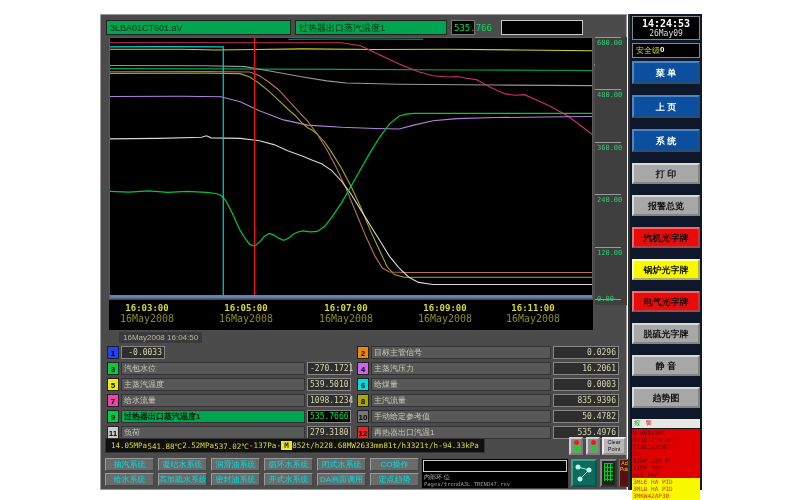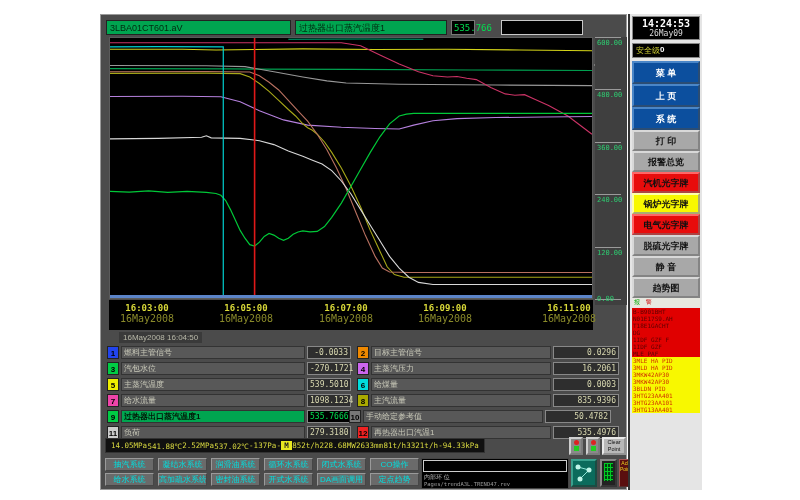--- a/index.html
+++ b/index.html
@@ -79,30 +79,30 @@
         white-space:nowrap;overflow:hidden;}
   .msg{position:absolute;left:320px;top:443px;width:148px;height:31px;background:#000;
        border:1px solid #444;box-sizing:border-box;}
   .msg-input{margin:1px;height:10px;border:1px solid #ccc;background:#000;color:#ccc;
              font-size:6px;line-height:9px;padding:0 2px;}
   .msg-l1{color:#bbb;font-size:6px;padding-left:2px;line-height:8px;}
   .msg-l2{color:#999;font-size:5.5px;padding-left:2px;line-height:7px;
           font-family:"DejaVu Sans Mono",monospace;white-space:nowrap;overflow:hidden;}
   
   .side-edge{position:absolute;left:628px;top:14px;width:2px;height:476px;background:#333;}
-  .sidebar{position:absolute;left:630px;top:14px;width:72px;height:476px;background:#e5e5e5;
+  .sidebar{position:absolute;left:630px;top:14px;width:72px;height:476px;background:#0f172a;
            box-sizing:border-box;padding:2px;}
   .clock{background:#000;border:1px solid #888;color:#fff;text-align:center;
          font-family:"DejaVu Sans Mono",monospace;padding:1px 0;margin-bottom:3px;}
   .clock .tm{font-size:10px;font-weight:bold;} .clock .dt{font-size:8px;color:#ddd;}
   .sec{background:#000;border:1px solid #888;display:flex;
        padding:1px 3px;margin-bottom:3px;font-size:8px;}
   .sec .sl{color:#cccc33;} .sec .sv{color:#fff;font-weight:bold;}
   .sbtn{height:21px;line-height:19px;text-align:center;font-size:9px;font-weight:bold;
-        margin-bottom:0;box-sizing:border-box;white-space:nowrap;overflow:hidden;}
+        margin-bottom:11px;box-sizing:border-box;white-space:nowrap;overflow:hidden;}
   .b-blue{background:var(--sidebar_blue,#0c4f9e);color:#fff;border:2px outset #4a86c8;height:23px;line-height:21px;}
   .b-gray{background:#a8a8a8;color:#111;border:2px outset #d8d8d8;}
   .b-red{background:var(--alarm_red,#e80c0c);color:#111;border:2px outset #f66;}
   .b-yel{background:var(--alarm_yellow,#f8f800);color:#111;border:2px outset #ffa;}
   .astrip{background:#e8e8e0;height:9px;line-height:9px;font-size:6px;padding:0 2px;margin-bottom:1px;}
   .astrip .ah1{color:#0a0;} .astrip .ah2{color:#c00;margin-left:4px;}
   .aitem{height:7px;line-height:7px;font-size:6px;font-family:"DejaVu Sans Mono",monospace;
          padding:0 1px;white-space:nowrap;overflow:hidden;}
   .a-red{background:#e00000;color:#5a0000;}
   .a-yel{background:#f8f800;color:#d03000;}
@@ -163,31 +163,30 @@
         <div class="d">16May2008</div>
       </div>
     <div class="xtick" style="left:237px">
         <div class="t">16:07:00</div>
         <div class="d">16May2008</div>
       </div>
     <div class="xtick" style="left:336px">
         <div class="t">16:09:00</div>
         <div class="d">16May2008</div>
       </div>
-    <div class="xtick" style="left:460px">
+    <div class="xtick" style="left:424px">
         <div class="t">16:11:00</div>
         <div class="d">16May2008</div>
       </div>
   </div>
 
   <div class="lg-ts">16May2008 16:04:50</div>
 
   <div class="lrow left" style="left:6px;top:331px">
       <div class="chip" style="background-color: rgb(34, 68, 238);">1</div>
-      <div class="lab">燃料主管信号</div>
       <div class="val">-0.0033</div>
     </div>
   <div class="lrow right" style="left:256px;top:331px">
       <div class="chip" style="background-color: rgb(238, 136, 0);">2</div>
       <div class="lab">目标主管信号</div>
       <div class="val">0.0296</div>
     </div>
   <div class="lrow left" style="left:6px;top:347px">
       <div class="chip" style="background-color: rgb(0, 204, 68);">3</div>
       <div class="lab">汽包水位</div>
@@ -216,21 +215,21 @@
   <div class="lrow right" style="left:256px;top:379px">
       <div class="chip" style="background-color: rgb(170, 170, 0);">8</div>
       <div class="lab">主汽流量</div>
       <div class="val">835.9396</div>
     </div>
   <div class="lrow left hl" style="left:6px;top:395px">
       <div class="chip" style="background-color: rgb(0, 204, 68);">9</div>
       <div class="lab">过热器出口蒸汽温度1</div>
       <div class="val">535.7666</div>
     </div>
-  <div class="lrow right" style="left:248px;top:395px">
+  <div class="lrow right" style="left:256px;top:395px">
       <div class="chip" style="background-color: rgb(119, 119, 119);">10</div>
       <div class="lab">手动给定参考值</div>
       <div class="val">50.4782</div>
     </div>
   <div class="lrow left" style="left:6px;top:411px">
       <div class="chip" style="background-color: rgb(204, 204, 204);">11</div>
       <div class="lab">负荷</div>
       <div class="val">279.3180</div>
     </div>
   <div class="lrow right" style="left:256px;top:411px">

